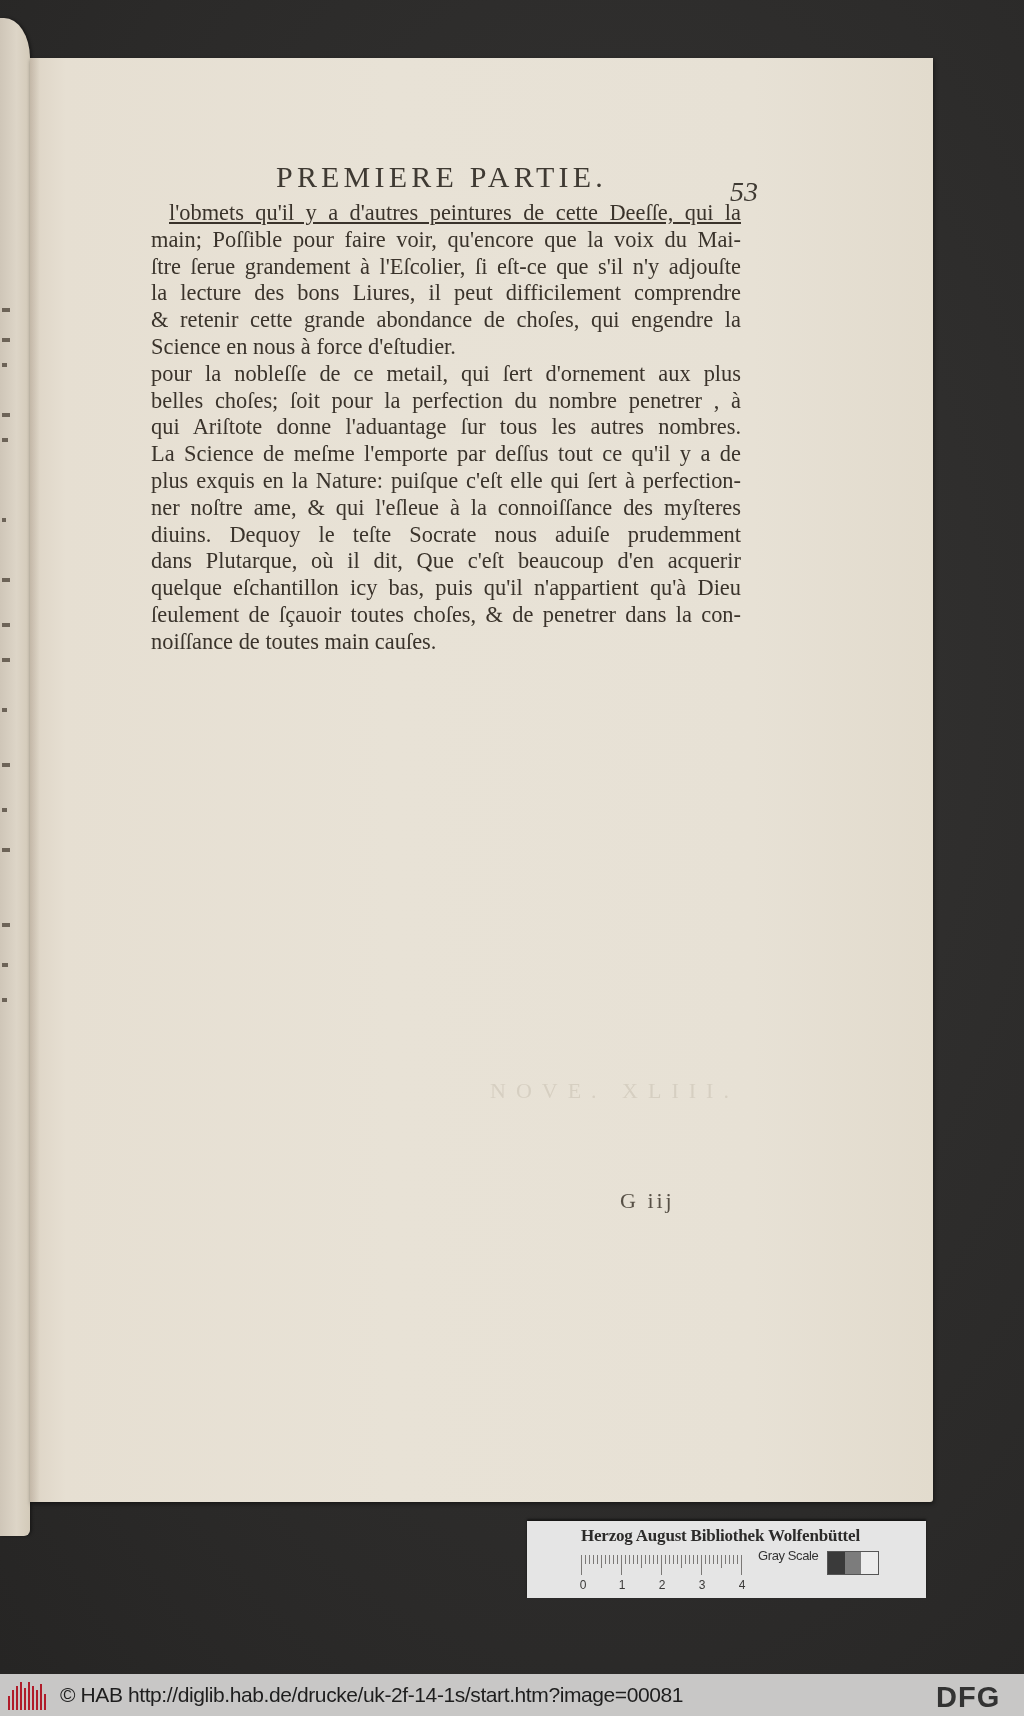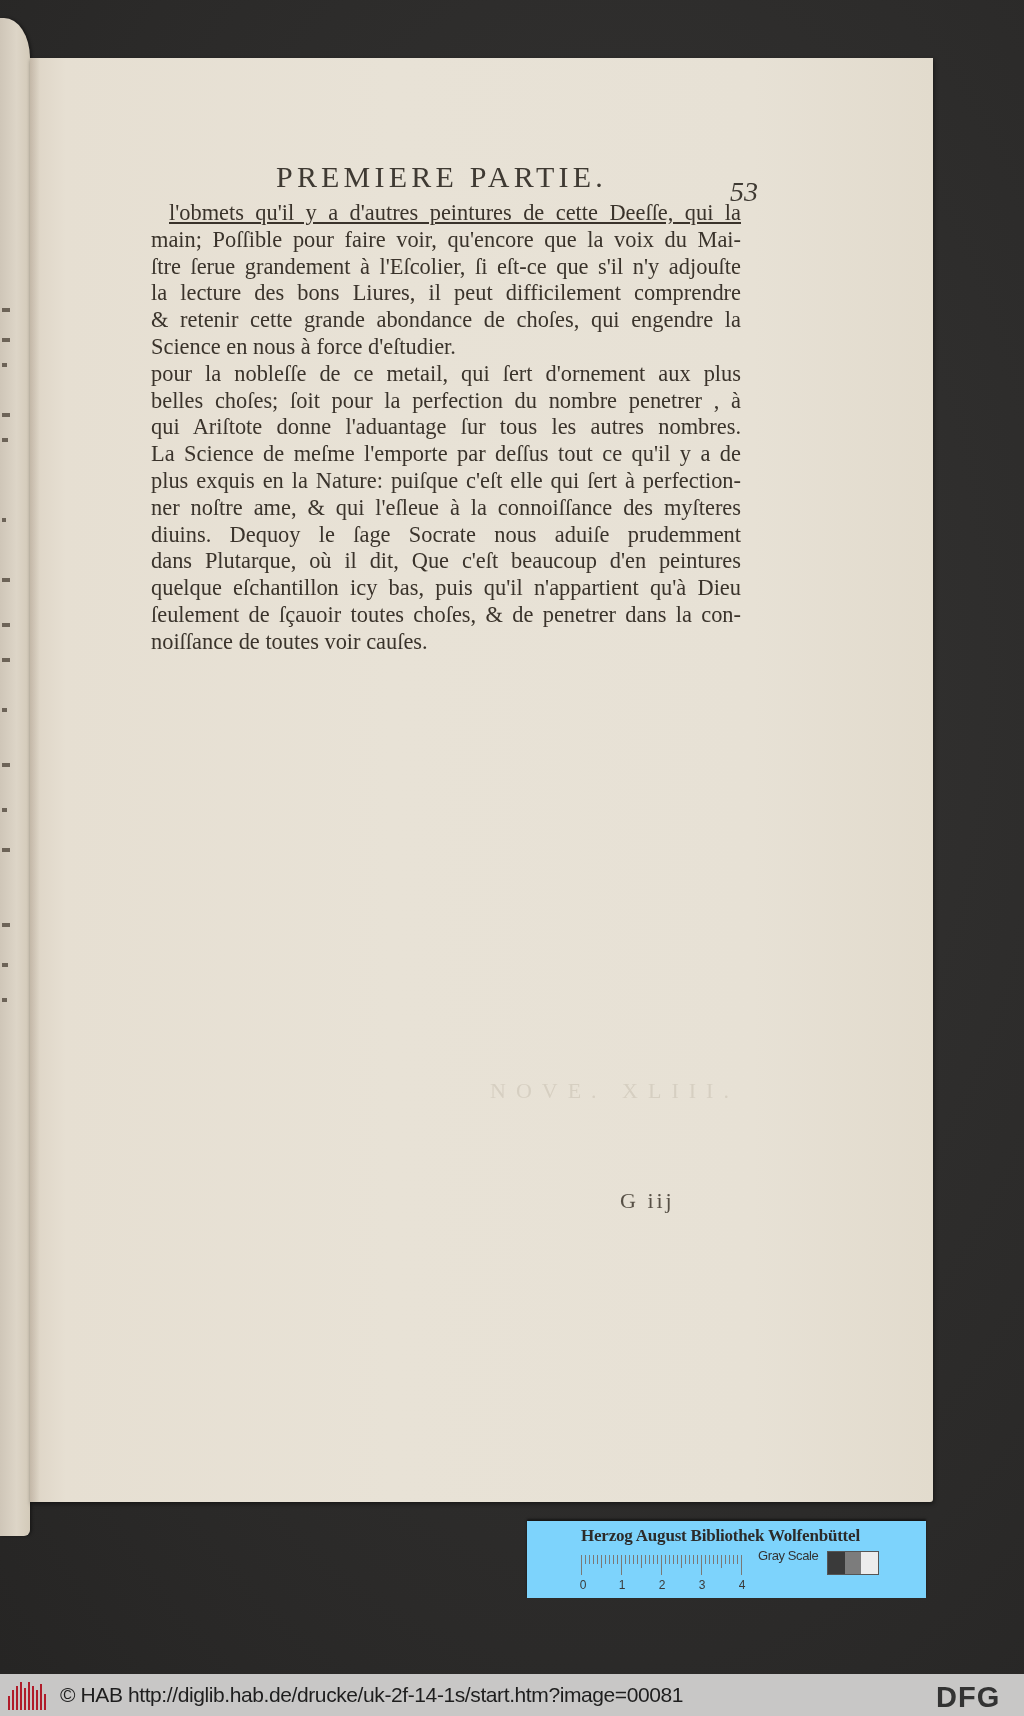--- a/index.html
+++ b/index.html
@@ -58,21 +58,21 @@
   .signature {
     position:absolute; left:590px; top:1130px;
     font-size:22px; color:#575046; letter-spacing:3px;
   }
   .bleed {
     position:absolute; color:#c9c1b2; opacity:.55; font-size:22px; white-space:nowrap;
   }
   
   .badge {
     position:absolute; left:527px; top:1521px; width:399px; height:77px;
-    background:#7dd3fc; box-shadow:0 -2px 2px rgba(0,0,0,.5);
+    background:#e5e5e5; box-shadow:0 -2px 2px rgba(0,0,0,.5);
   }
   .badge-title {
     position:absolute; left:54px; top:5px;
     font-family:"Liberation Serif", serif; font-weight:bold; font-size:17px; color:#2c2b2a;
     letter-spacing:-0.2px;
   }
   .ruler { position:absolute; left:54px; top:34px; width:166px; height:40px; }
   .tick { position:absolute; top:0; width:1px; background:#7a7876; }
   .ruler-label {
     position:absolute; top:23px; font-family:"Liberation Sans", sans-serif; font-size:12px; color:#3a3938;
@@ -148,25 +148,25 @@
     <span class="line">ſtre ſerue grandement à l'Eſcolier, ſi eſt-ce que s'il n'y adjouſte</span>
     <span class="line">la lecture des bons Liures, il peut difficilement comprendre</span>
     <span class="line">&amp; retenir cette grande abondance de choſes, qui engendre la</span>
     <span class="line last">Science en nous à force d'eſtudier.</span>
     <span class="line">pour la nobleſſe de ce metail, qui ſert d'ornement aux plus</span>
     <span class="line">belles choſes; ſoit pour la perfection du nombre penetrer , à</span>
     <span class="line">qui Ariſtote donne l'aduantage ſur tous les autres nombres.</span>
     <span class="line">La Science de meſme l'emporte par deſſus tout ce qu'il y a de</span>
     <span class="line">plus exquis en la Nature: puiſque c'eſt elle qui ſert à perfection-</span>
     <span class="line">ner noſtre ame, &amp; qui l'eſleue à la connoiſſance des myſteres</span>
-    <span class="line">diuins. Dequoy le ſage Socrate nous aduiſe prudemment</span>
-    <span class="line">dans Plutarque, où il dit, Que c'eſt beaucoup d'en peintures</span>
+    <span class="line">diuins. Dequoy le teſte Socrate nous aduiſe prudemment</span>
+    <span class="line">dans Plutarque, où il dit, Que c'eſt beaucoup d'en acquerir</span>
     <span class="line">quelque eſchantillon icy bas, puis qu'il n'appartient qu'à Dieu</span>
     <span class="line">ſeulement de ſçauoir toutes choſes, &amp; de penetrer dans la con-</span>
-    <span class="line last">noiſſance de toutes voir cauſes.</span>
+    <span class="line last">noiſſance de toutes main cauſes.</span>
   </div>
 
   <div class="signature">G iij</div>
 </div>
 
 <div class="badge">
   <div class="badge-title">Herzog August Bibliothek Wolfenbüttel</div>
   <div class="ruler">
     <span class="tick" style="left:0;height:20px"></span>
     <span class="tick" style="left:4px;height:9px"></span>

